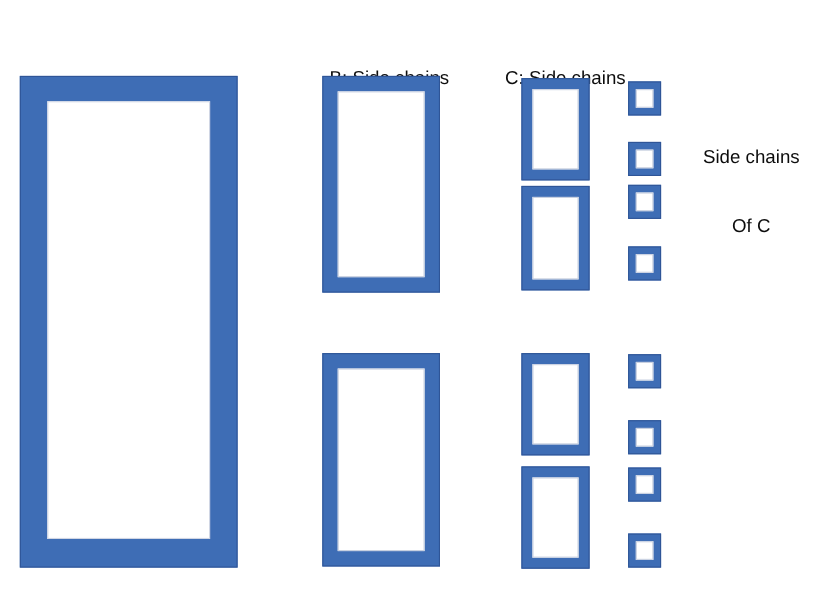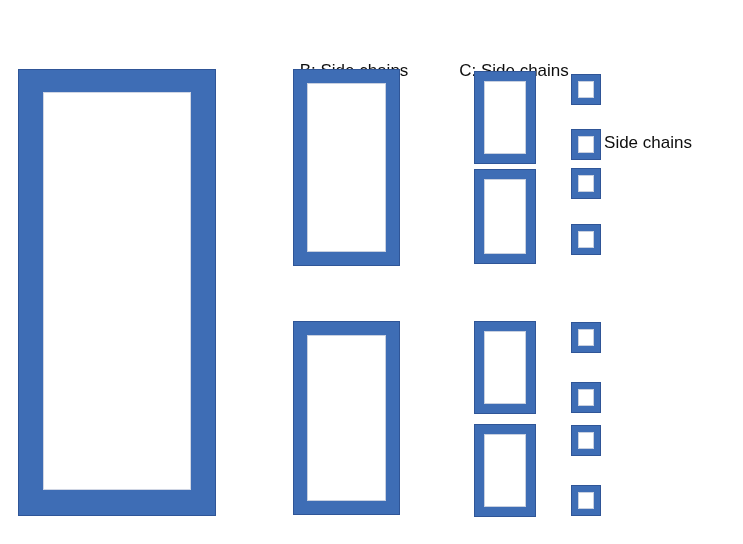--- a/index.html
+++ b/index.html
@@ -85,22 +85,23 @@
   <div class="label" style="left:289px; top:18px; width:130px;">
     <div>B: Side chains</div>
     <div>Of A</div>
   </div>
 
   <div class="label" style="left:449px; top:18px; width:130px;">
     <div>C: Side chains</div>
     <div>Of B</div>
   </div>
 
-  <div class="label" style="left:589px; top:90px; width:118px;">
+  <div class="label" style="left:624px; top:90px; width:118px;">
     <div>Side chains</div>
+    <div>Of C</div>
   </div>
 
   <div class="frame frame-a" style="left:18px; top:69px; width:198px; height:447px;">
     <div class="inner"></div>
   </div>
 
   <div class="frame frame-b" style="left:293px; top:69px; width:107px; height:197px;">
     <div class="inner"></div>
   </div>
   <div class="frame frame-b" style="left:293px; top:321px; width:107px; height:194px;">

